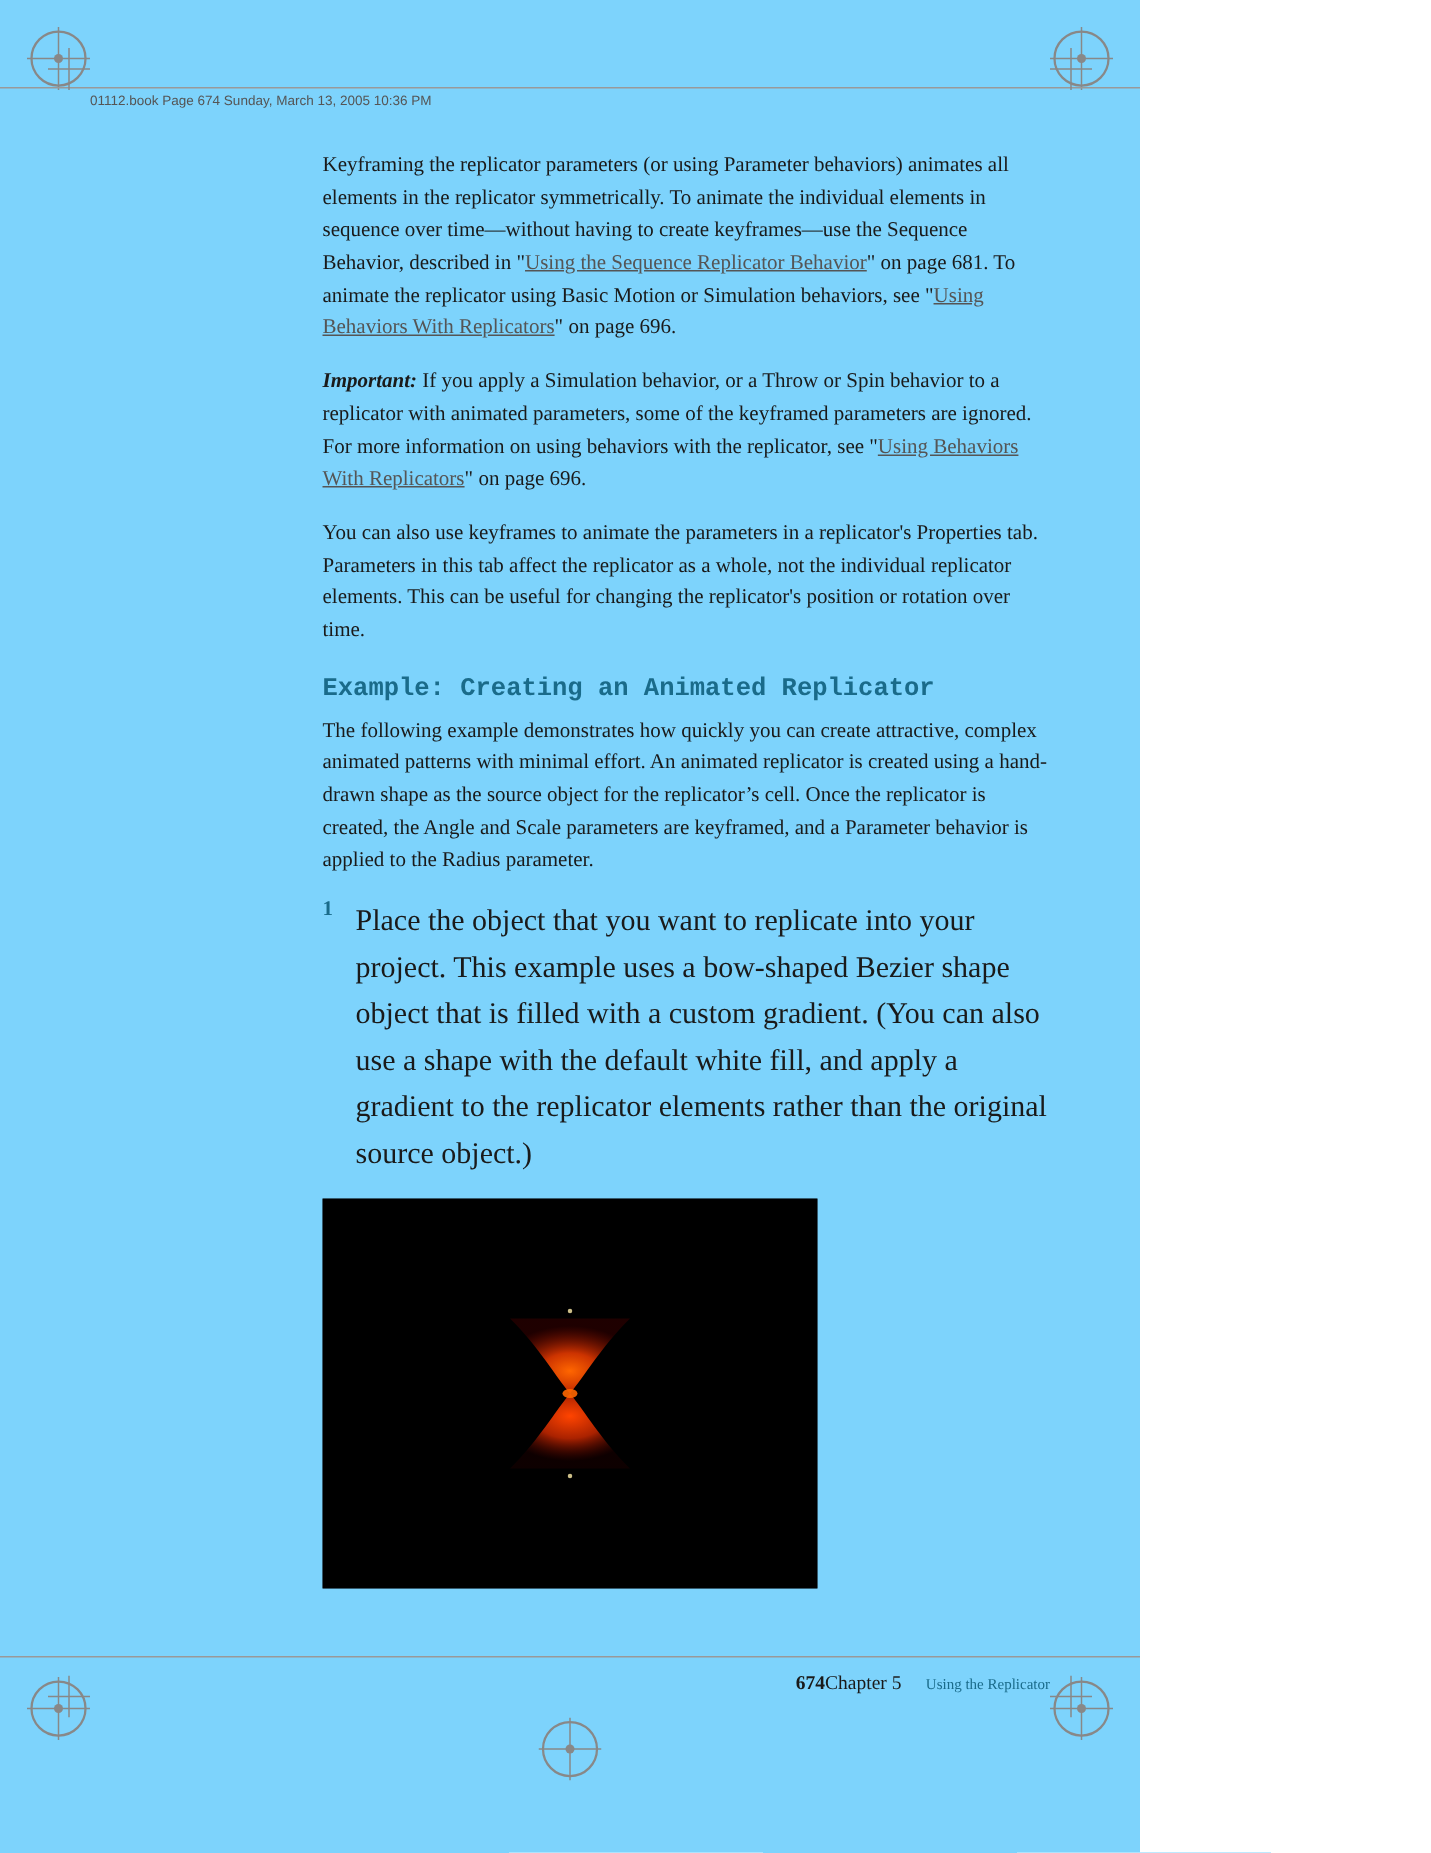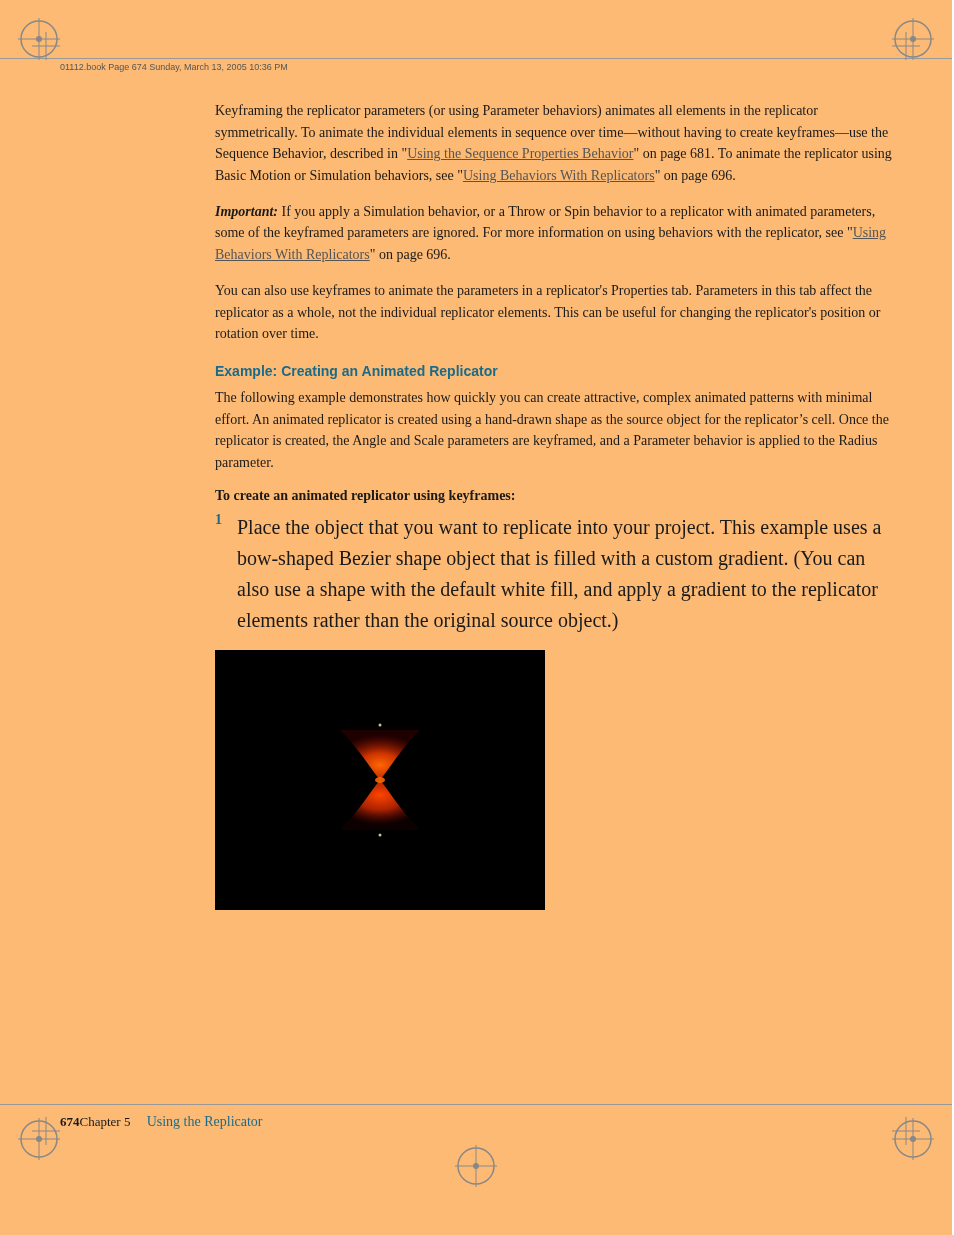--- a/index.html
+++ b/index.html
@@ -8,23 +8,23 @@
       width: 954px;
       min-height: 1235px;
       background: #ffffff;
       font-family: 'Times New Roman', Times, serif;
       font-size: 14.5px;
       color: #1a1a1a;
       position: relative;
     }
 
     .page {
-      width: 952px;
+      width: 760px;
       min-height: 1235px;
-      background: #fdba74;
+      background: #7dd3fc;
       position: relative;
       padding: 0;
     }
 
     
     .crosshair {
       position: absolute;
       width: 28px;
       height: 28px;
     }
@@ -77,26 +77,26 @@
     }
 
     .important-label {
       font-style: italic;
       font-weight: bold;
       color: #1a1a1a;
       text-align: right;
     }
 
     .section-heading {
-      font-size: 14px;
+      font-size: 17px;
       font-weight: bold;
       color: #1a6b8a;
       margin-top: 18px;
       margin-bottom: 8px;
-      font-family: Liberation Sans, sans-serif;
+      font-family: Liberation Mono, monospace;
     }
 
     .step-heading {
       font-weight: bold;
       font-size: 14px;
       margin-bottom: 8px;
       color: #1a1a1a;
     }
 
     .step-container {
@@ -139,38 +139,38 @@
       height: 1px;
       background: #999;
     }
 
     .footer-content {
       position: absolute;
       bottom: 105px;
       left: 60px;
       right: 60px;
       display: flex;
-      justify-content: flex-start;
+      justify-content: flex-end;
       align-items: center;
     }
 
     .page-number {
       font-size: 13px;
       color: #1a1a1a;
       font-weight: bold;
     }
 
     .chapter-label {
       font-size: 13px;
       color: #1a1a1a;
     }
 
     .chapter-link {
       color: #1a6b8a;
-      font-size: 14px;
+      font-size: 10px;
     }
 
     
     .reg-circle-tl {
       position: absolute;
       top: 18px;
       left: 18px;
       width: 42px;
       height: 42px;
     }
@@ -258,21 +258,21 @@
       <line x1="0" y1="14" x2="28" y2="14" stroke="#888" stroke-width="1"></line>
     </svg>
   </div>
 
   <div class="main-content">
 
     <p class="body-text">
       Keyframing the replicator parameters (or using Parameter behaviors) animates all
       elements in the replicator symmetrically. To animate the individual elements in
       sequence over time—without having to create keyframes—use the Sequence Behavior,
-      described in "<span class="link-text">Using the Sequence Properties Behavior</span>" on page 681. To animate the
+      described in "<span class="link-text">Using the Sequence Replicator Behavior</span>" on page 681. To animate the
       replicator using Basic Motion or Simulation behaviors, see "<span class="link-text">Using Behaviors With
       Replicators</span>" on page 696.
     </p>
 
     <p class="body-text">
       <span class="important-label">Important:</span>  If you apply a Simulation behavior, or a Throw or Spin behavior to a
       replicator with animated parameters, some of the keyframed parameters are ignored.
       For more information on using behaviors with the replicator, see "<span class="link-text">Using Behaviors With
       Replicators</span>" on page 696.
     </p>
@@ -280,21 +280,20 @@
     <p class="body-text">
       You can also use keyframes to animate the parameters in a replicator's Properties tab.
       Parameters in this tab affect the replicator as a whole, not the individual replicator
       elements. This can be useful for changing the replicator's position or rotation over time.
     </p>
 
     <div class="section-heading">Example:  Creating an Animated Replicator</div>
 
     <p class="body-text">The following example demonstrates how quickly you can create attractive, complex animated patterns with minimal effort. An animated replicator is created using a hand-drawn shape as the source object for the replicator’s cell. Once the replicator is created, the Angle and Scale parameters are keyframed, and a Parameter behavior is applied to the Radius parameter.</p>
 
-    <p class="step-heading">To create an animated replicator using keyframes:</p>
 
     <div class="step-container">
       <span class="step-number">1</span>
       <span class="step-text">Place the object that you want to replicate into your project. This example uses a bow-shaped Bezier shape object that is filled with a custom gradient. (You can also use a shape with the default white fill, and apply a gradient to the replicator elements rather than the original source object.)</span>
     </div>
 
     <div class="image-container">
       <svg width="330" height="260" viewBox="0 0 330 260" xmlns="http://www.w3.org/2000/svg">
         <rect width="330" height="260" fill="#000000"></rect>
 

